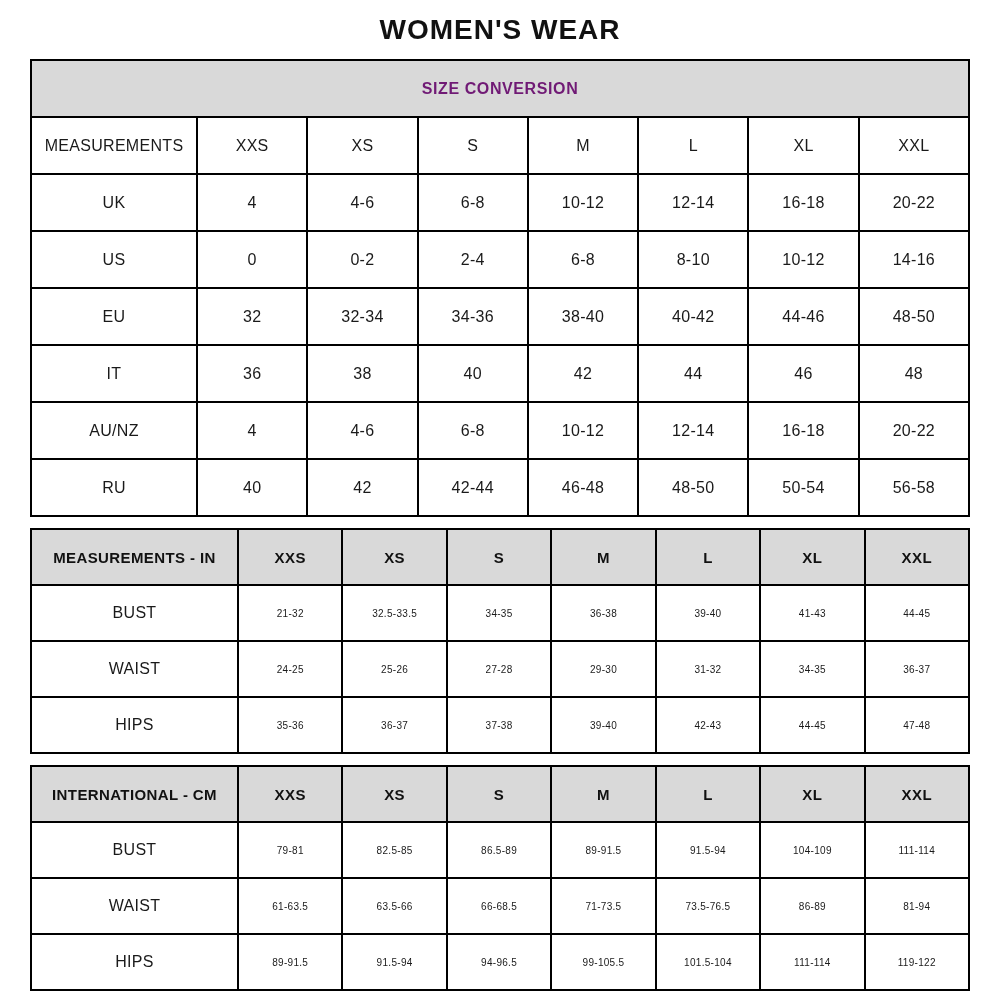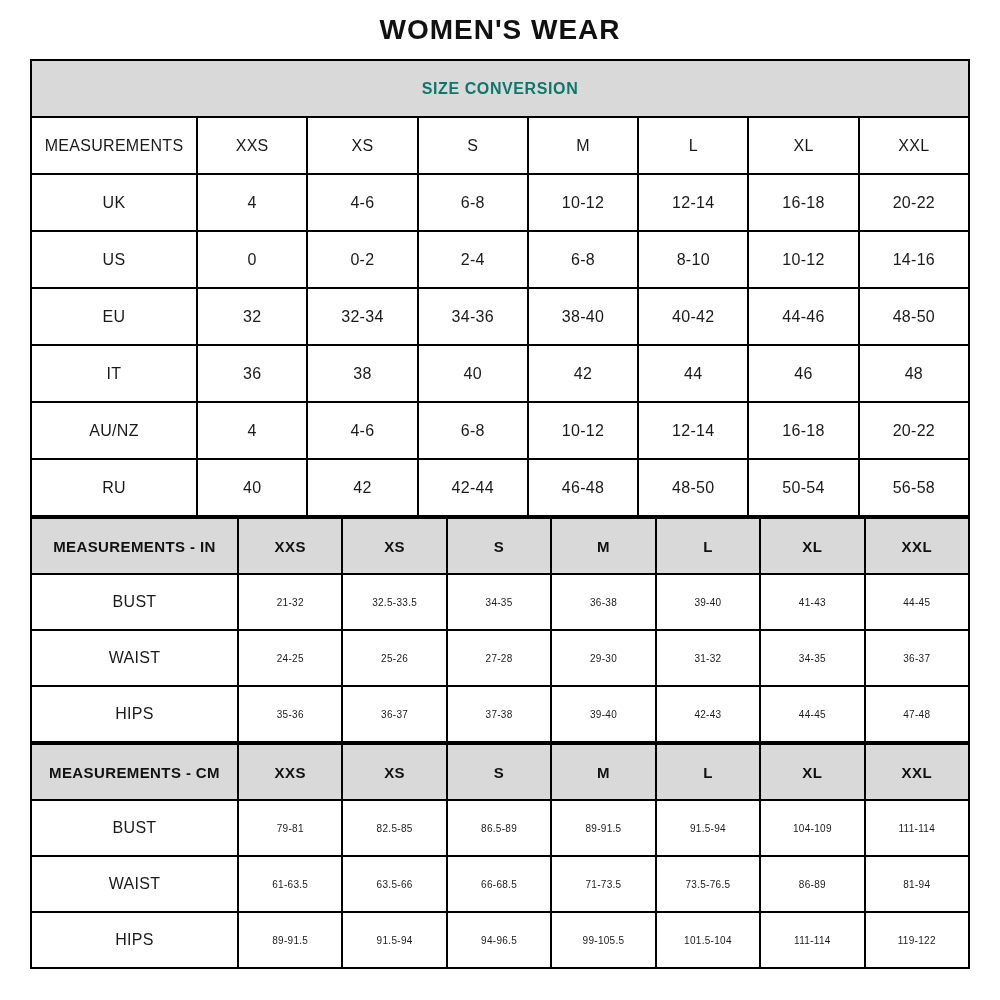--- a/index.html
+++ b/index.html
@@ -25,38 +25,39 @@
     background: #000000;
     border: 2px solid #000000;
   }
   .conv {
     grid-template-columns: 164px repeat(7, 1fr);
     grid-auto-rows: 55px;
   }
   .meas {
     grid-template-columns: 205px repeat(7, 1fr);
     grid-auto-rows: 54px;
+    margin-top: 11px;
   }
   .cell {
     background: #ffffff;
     display: flex;
     align-items: center;
     justify-content: center;
     text-align: center;
     font-size: 16px;
     letter-spacing: 0.3px;
     color: #1a1a1a;
   }
   .banner {
     grid-column: 1 / -1;
     background: #d9d9d9;
     font-weight: 700;
     font-size: 16px;
     letter-spacing: 0.6px;
-    color: #0f766e;
+    color: #701a75;
   }
   .gray-head {
     background: #d9d9d9;
     font-weight: 700;
     font-size: 15px;
     letter-spacing: 0.4px;
     color: #111111;
   }
   .val-sm { font-size: 10px; }
   .trow { display: contents; }
@@ -75,18 +76,18 @@
     <div class="contents"><div class="trow"><div class="cell">UK</div><div class="cell">4</div><div class="cell">4-6</div><div class="cell">6-8</div><div class="cell">10-12</div><div class="cell">12-14</div><div class="cell">16-18</div><div class="cell">20-22</div></div><div class="trow"><div class="cell">US</div><div class="cell">0</div><div class="cell">0-2</div><div class="cell">2-4</div><div class="cell">6-8</div><div class="cell">8-10</div><div class="cell">10-12</div><div class="cell">14-16</div></div><div class="trow"><div class="cell">EU</div><div class="cell">32</div><div class="cell">32-34</div><div class="cell">34-36</div><div class="cell">38-40</div><div class="cell">40-42</div><div class="cell">44-46</div><div class="cell">48-50</div></div><div class="trow"><div class="cell">IT</div><div class="cell">36</div><div class="cell">38</div><div class="cell">40</div><div class="cell">42</div><div class="cell">44</div><div class="cell">46</div><div class="cell">48</div></div><div class="trow"><div class="cell">AU/NZ</div><div class="cell">4</div><div class="cell">4-6</div><div class="cell">6-8</div><div class="cell">10-12</div><div class="cell">12-14</div><div class="cell">16-18</div><div class="cell">20-22</div></div><div class="trow"><div class="cell">RU</div><div class="cell">40</div><div class="cell">42</div><div class="cell">42-44</div><div class="cell">46-48</div><div class="cell">48-50</div><div class="cell">50-54</div><div class="cell">56-58</div></div></div>
   </div>
 
   <div class="grid meas">
     <div class="cell gray-head">MEASUREMENTS - IN</div>
     <div class="contents"><div class="cell gray-head">XXS</div><div class="cell gray-head">XS</div><div class="cell gray-head">S</div><div class="cell gray-head">M</div><div class="cell gray-head">L</div><div class="cell gray-head">XL</div><div class="cell gray-head">XXL</div></div>
     <div class="contents"><div class="trow"><div class="cell">BUST</div><div class="cell val-sm">21-32</div><div class="cell val-sm">32.5-33.5</div><div class="cell val-sm">34-35</div><div class="cell val-sm">36-38</div><div class="cell val-sm">39-40</div><div class="cell val-sm">41-43</div><div class="cell val-sm">44-45</div></div><div class="trow"><div class="cell">WAIST</div><div class="cell val-sm">24-25</div><div class="cell val-sm">25-26</div><div class="cell val-sm">27-28</div><div class="cell val-sm">29-30</div><div class="cell val-sm">31-32</div><div class="cell val-sm">34-35</div><div class="cell val-sm">36-37</div></div><div class="trow"><div class="cell">HIPS</div><div class="cell val-sm">35-36</div><div class="cell val-sm">36-37</div><div class="cell val-sm">37-38</div><div class="cell val-sm">39-40</div><div class="cell val-sm">42-43</div><div class="cell val-sm">44-45</div><div class="cell val-sm">47-48</div></div></div>
   </div>
 
   <div class="grid meas">
-    <div class="cell gray-head">MEASUREMENTS - CM</div>
+    <div class="cell gray-head">INTERNATIONAL - CM</div>
     <div class="contents"><div class="cell gray-head">XXS</div><div class="cell gray-head">XS</div><div class="cell gray-head">S</div><div class="cell gray-head">M</div><div class="cell gray-head">L</div><div class="cell gray-head">XL</div><div class="cell gray-head">XXL</div></div>
     <div class="contents"><div class="trow"><div class="cell">BUST</div><div class="cell val-sm">79-81</div><div class="cell val-sm">82.5-85</div><div class="cell val-sm">86.5-89</div><div class="cell val-sm">89-91.5</div><div class="cell val-sm">91.5-94</div><div class="cell val-sm">104-109</div><div class="cell val-sm">111-114</div></div><div class="trow"><div class="cell">WAIST</div><div class="cell val-sm">61-63.5</div><div class="cell val-sm">63.5-66</div><div class="cell val-sm">66-68.5</div><div class="cell val-sm">71-73.5</div><div class="cell val-sm">73.5-76.5</div><div class="cell val-sm">86-89</div><div class="cell val-sm">81-94</div></div><div class="trow"><div class="cell">HIPS</div><div class="cell val-sm">89-91.5</div><div class="cell val-sm">91.5-94</div><div class="cell val-sm">94-96.5</div><div class="cell val-sm">99-105.5</div><div class="cell val-sm">101.5-104</div><div class="cell val-sm">111-114</div><div class="cell val-sm">119-122</div></div></div>
   </div>
 
 </div>
 
 </body></html>

